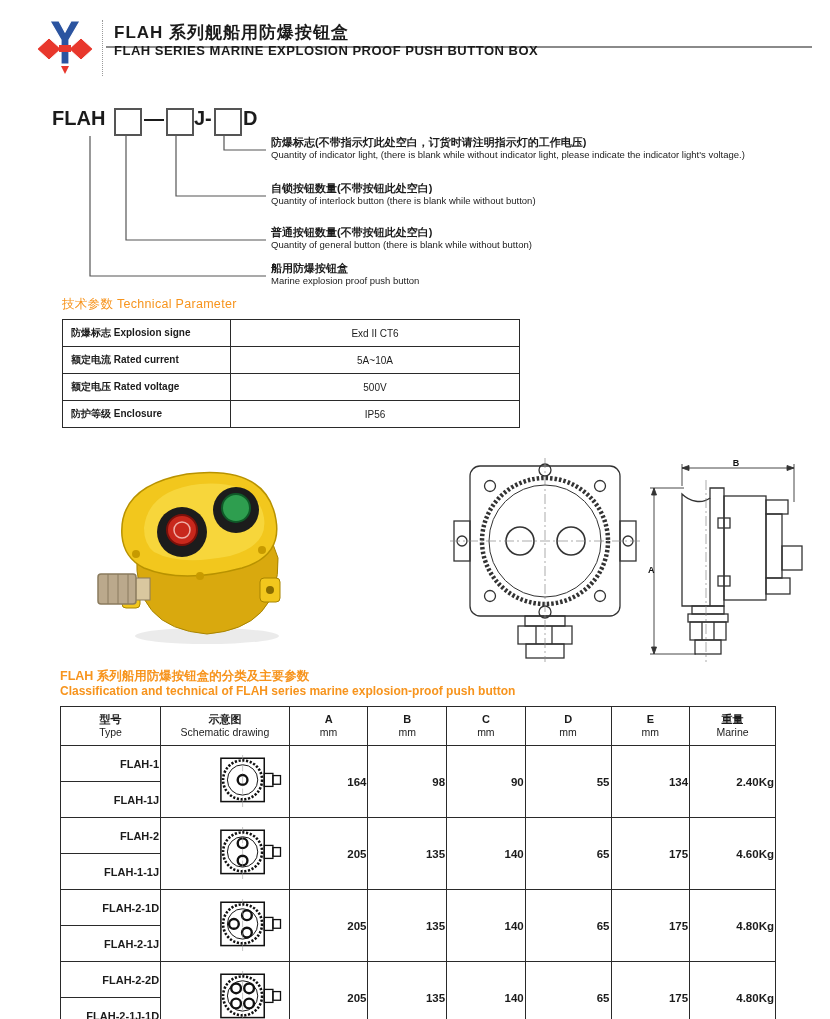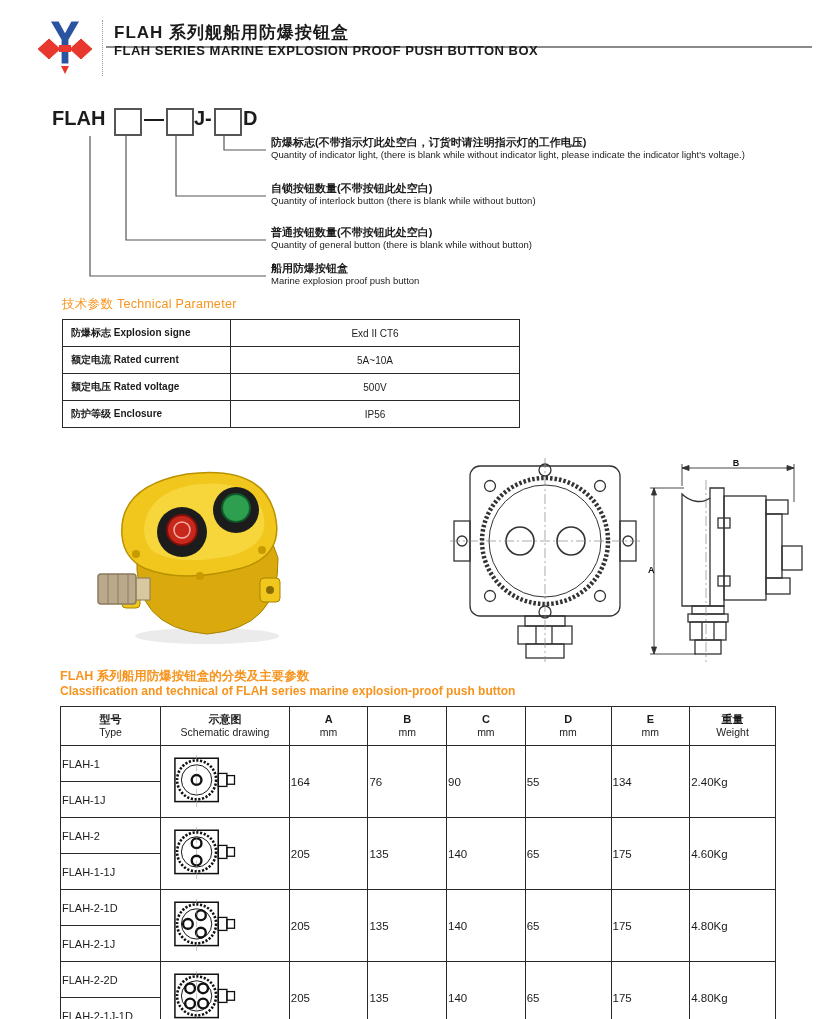--- a/index.html
+++ b/index.html
@@ -34,21 +34,21 @@
   .front-svg{position:absolute;left:450px;top:458px;}
   .side-svg{position:absolute;left:644px;top:458px;}
   
   .class-title-cn{position:absolute;left:60px;top:668px;font-size:12.5px;font-weight:bold;color:var(--accent);}
   .class-title-en{position:absolute;left:60px;top:684px;font-size:12px;font-weight:bold;color:var(--accent);}
   .class-table{position:absolute;left:60px;top:706px;width:716px;border-collapse:collapse;table-layout:fixed;}
   .class-table th,.class-table td{border:1.5px solid #2a2a2a;font-weight:normal;}
   .class-table th{height:36px;font-size:11px;line-height:13px;}
   .class-table th .l1{font-weight:bold;}
   .class-table th .l2{font-size:10.5px;}
-  .class-table td{height:33px;text-align:left;font-size:11.5px;font-weight:normal;}
+  .class-table td{height:33px;text-align:right;font-size:11.5px;font-weight:bold;}
   .class-table td.type-cell{font-size:11px;}
   .col-type{width:14%;} .col-schem{width:18%;} .col-a,.col-b,.col-c,.col-e{width:11%;}
   .col-d{width:12%;} .col-w{width:12%;}
   svg text{font-family:"Liberation Sans",sans-serif;}
 </style>
 </head>
 <body>
 
 <div class="page">
 
@@ -265,21 +265,21 @@
         <th>
             <div class="l1">D</div>
             <div class="l2">mm</div>
           </th>
         <th>
             <div class="l1">E</div>
             <div class="l2">mm</div>
           </th>
         <th>
             <div class="l1">重量</div>
-            <div class="l2">Weight</div>
+            <div class="l2">Marine</div>
           </th>
       </tr>
     </thead>
     <tbody>
 
       <tr>
         <td class="type-cell">FLAH-1</td>
         <td rowspan="2">
           <svg width="80" height="52" viewBox="0 0 70 48">
             <g stroke="#111" fill="none">
@@ -287,21 +287,21 @@
               <circle cx="30" cy="23" r="18" stroke-width="2.4" stroke-dasharray="2 1.5"></circle>
               <circle cx="30" cy="23" r="14" stroke-width="0.9"></circle>
               <circle cx="30" cy="23" r="4.5" stroke-width="2.2"></circle>
               <rect x="50" y="17" width="8" height="12" stroke-width="1.2"></rect>
               <rect x="58" y="19" width="7" height="8" stroke-width="1.2"></rect>
             </g>
             <line x1="30" y1="-2" x2="30" y2="50" stroke="#999" stroke-width="0.5" stroke-dasharray="6 2 1 2"></line>
           </svg>
         </td>
         <td rowspan="2">164</td>
-        <td rowspan="2">76</td>
+        <td rowspan="2">98</td>
         <td rowspan="2">90</td>
         <td rowspan="2">55</td>
         <td rowspan="2">134</td>
         <td rowspan="2">2.40Kg</td>
       </tr>
       <tr>
         <td class="type-cell">FLAH-1J</td>
       </tr>
 
       <tr>

